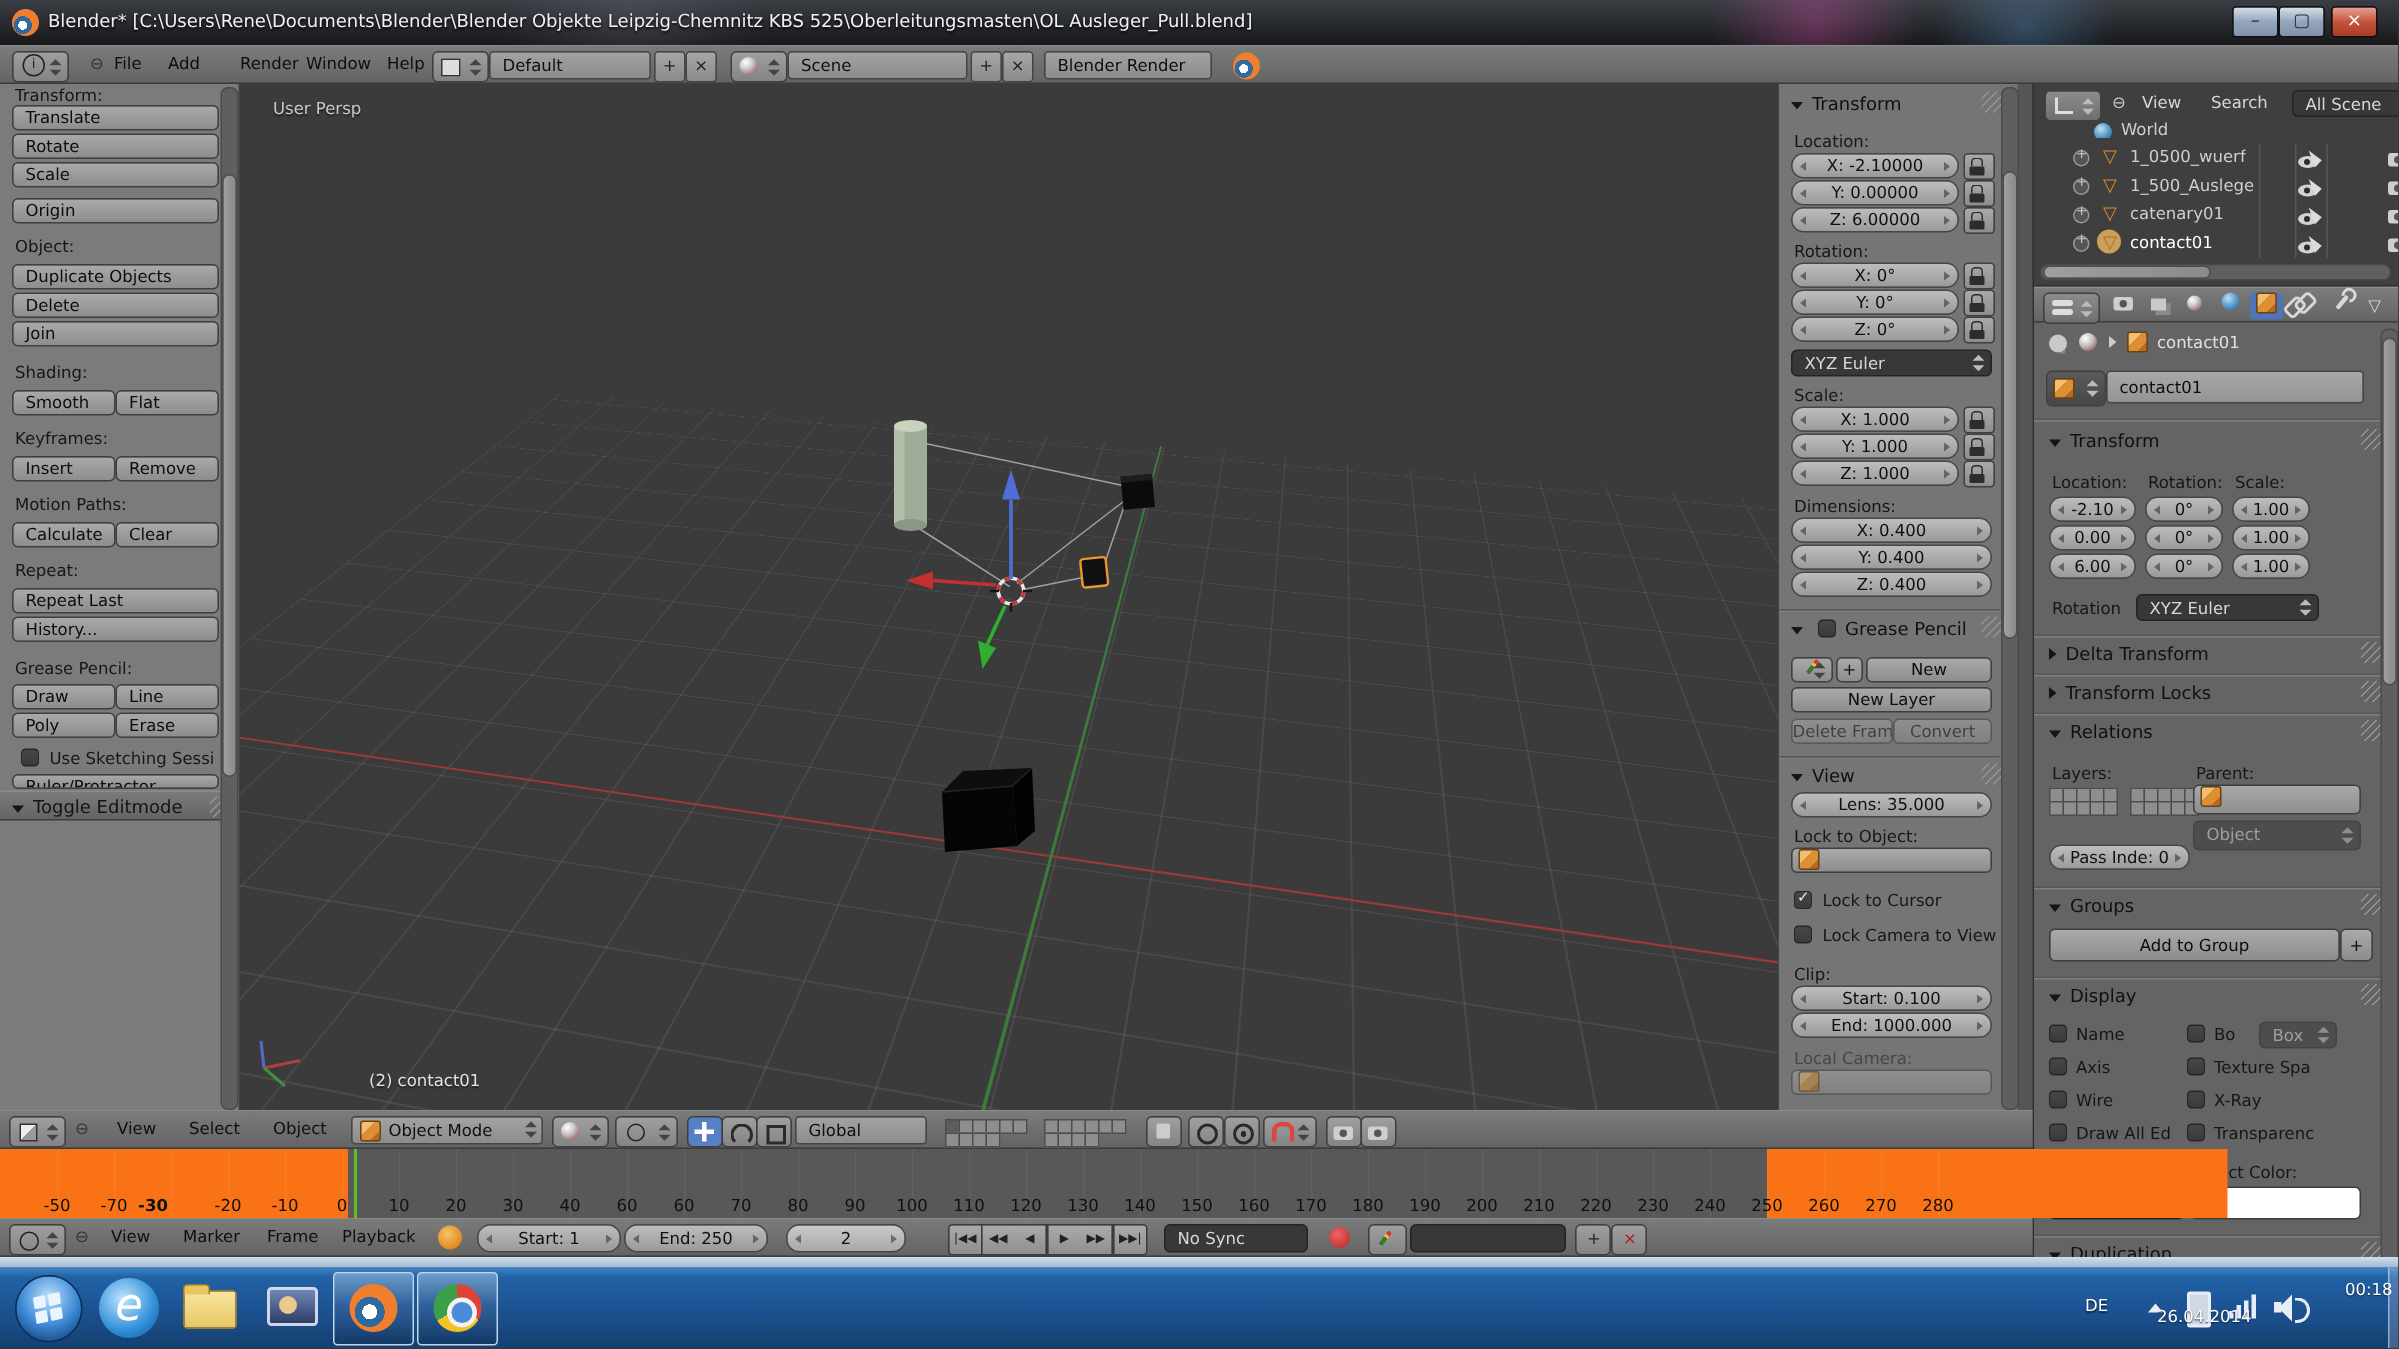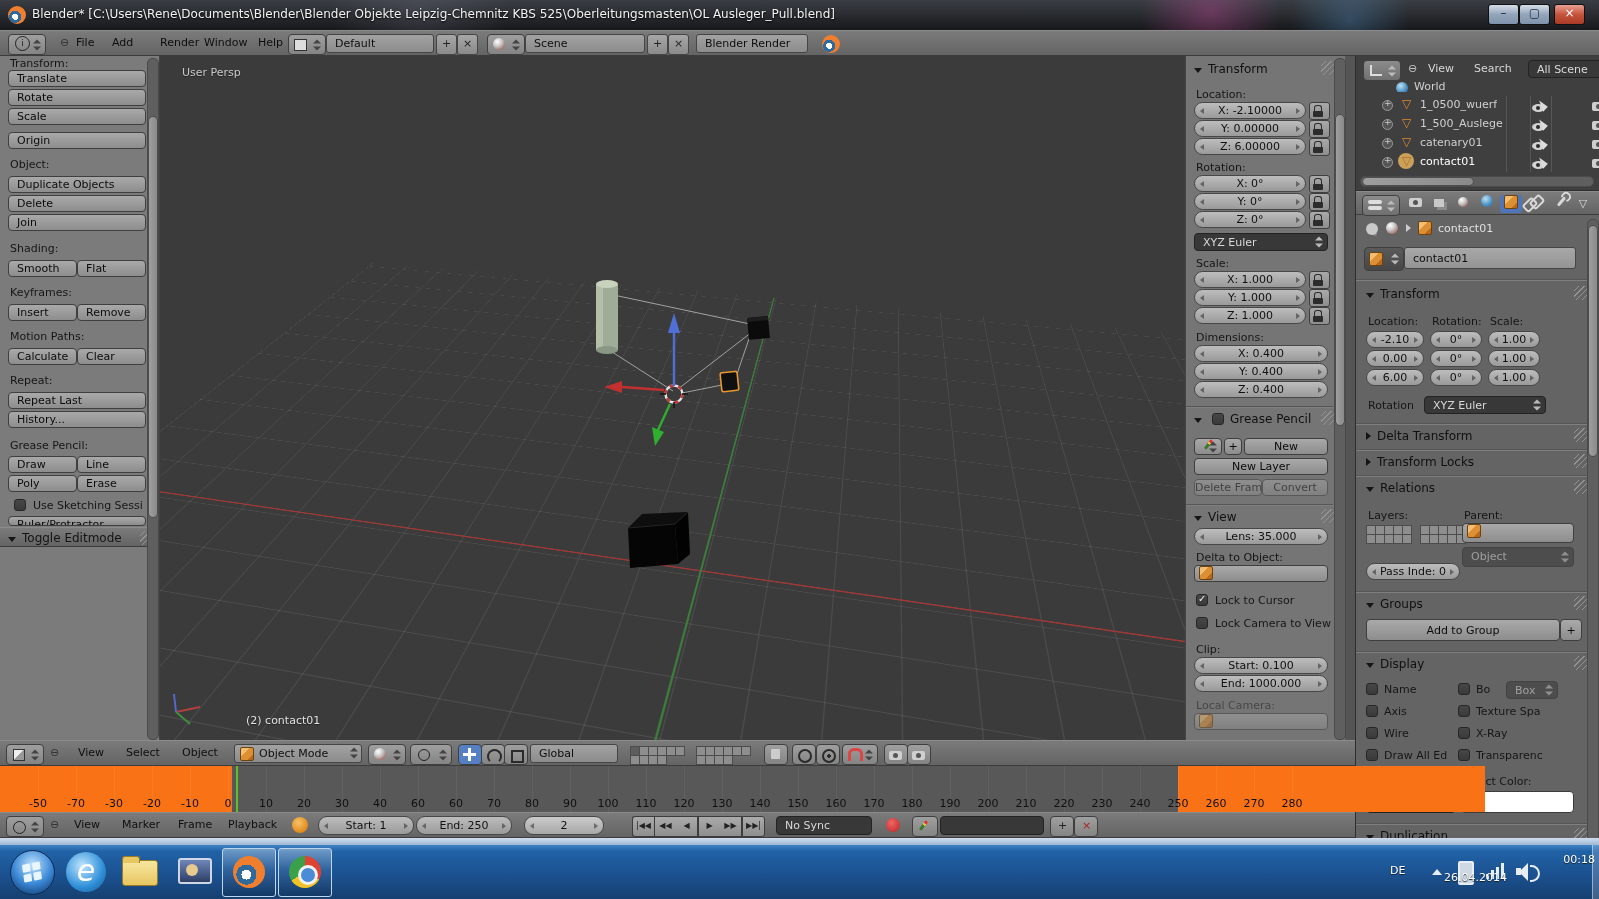--- a/index.html
+++ b/index.html
@@ -324,21 +324,21 @@
     <span class="btn c" style="left:58px;top:382px;width:84px">New</span>
     <span class="btn c" style="left:8px;top:402px;width:134px">New Layer</span>
     <span class="btn c dis" style="left:8px;top:423px;width:68px">Delete Frame</span>
     <span class="btn c dis" style="left:76px;top:423px;width:66px">Convert</span>
 
     <span class="sep" style="left:0;top:448px;width:147px"></span>
     <span class="phdr" style="left:8px;top:454px"><i class="td"></i><span>View</span></span>
     <span class="grip" style="left:135px;top:453px"></span>
 
     <span class="nfield" style="left:8px;top:472px;width:134px"><span>Lens: 35.000</span></span>
-    <span class="lbl" style="left:10px;top:495px">Delta to Object:</span>
+    <span class="lbl" style="left:10px;top:495px">Lock to Object:</span>
     <span class="btn" style="left:8px;top:509px;width:134px"><span class="cube" style="margin-left:-4px"></span></span>
 
     <span class="chk on" style="left:10px;top:538px"></span>
     <span class="lbl" style="left:29px;top:538px">Lock to Cursor</span>
     <span class="chk" style="left:10px;top:561px"></span>
     <span class="lbl" style="left:29px;top:561px">Lock Camera to View</span>
 
     <span class="lbl" style="left:10px;top:587px">Clip:</span>
     <span class="nfield" style="left:8px;top:601px;width:134px"><span>Start: 0.100</span></span>
     <span class="nfield" style="left:8px;top:619px;width:134px"><span>End: 1000.000</span></span>
@@ -648,21 +648,21 @@
         <i class="rtick" style="left: 1102px;"></i>
         <i class="rtick" style="left: 1140px;"></i>
         <i class="rtick" style="left: 1178px;"></i>
         <i class="rtick" style="left: 1216px;"></i>
         <i class="rtick" style="left: 1254px;"></i>
         <i class="rtick" style="left: 1292px;"></i>
       </div>
     <div id="tlnums">
         <span class="ruler-num" style="left: 38px;">-50</span>
         <span class="ruler-num" style="left: 76px;">-70</span>
-        <span class="ruler-num" style="left: 114px;">-30</span>
+        <span class="ruler-num" style="left: 102px; font-weight: bold;">-30</span>
         <span class="ruler-num" style="left: 152px;">-20</span>
         <span class="ruler-num" style="left: 190px;">-10</span>
         <span class="ruler-num" style="left: 228px;">0</span>
         <span class="ruler-num" style="left: 266px;">10</span>
         <span class="ruler-num" style="left: 304px;">20</span>
         <span class="ruler-num" style="left: 342px;">30</span>
         <span class="ruler-num" style="left: 380px;">40</span>
         <span class="ruler-num" style="left: 418px;">60</span>
         <span class="ruler-num" style="left: 456px;">60</span>
         <span class="ruler-num" style="left: 494px;">70</span>
@@ -766,17 +766,17 @@
       <i class="abs" style="left:5px;bottom:0;width:3px;height:9px;background:#e8eef5"></i>
       <i class="abs" style="left:10px;bottom:0;width:3px;height:12px;background:#e8eef5"></i>
       <i class="abs" style="left:15px;bottom:0;width:3px;height:16px;background:#e8eef5"></i>
     </span>
     <span class="abs" style="left:1516px;top:18px">
       <i class="abs" style="left:0;top:5px;width:5px;height:7px;background:#e8eef5"></i>
       <i class="abs" style="left:3px;top:0;border-top:9px solid transparent;border-bottom:9px solid transparent;border-right:9px solid #e8eef5"></i>
       <i class="abs" style="left:14px;top:2px;width:8px;height:13px;border:2px solid #e8eef5;border-left:none;border-radius:0 10px 10px 0"></i>
     </span>
     <span class="traytxt" style="left:1543px;top:8px;width:52px;text-align:right">00:18</span>
-    <span class="traytxt" style="left:1432px;top:26px;width:75px;text-align:right">26.04.2014</span>
+    <span class="traytxt" style="left:1432px;top:26px;width:75px;text-align:center">26.04.2014</span>
     <span class="abs" style="left:1592px;top:0;width:7px;height:54px;background:rgba(255,255,255,.18);border-left:1px solid rgba(255,255,255,.45)"></span>
   </div>
 
 </div>
 
 </body></html>

